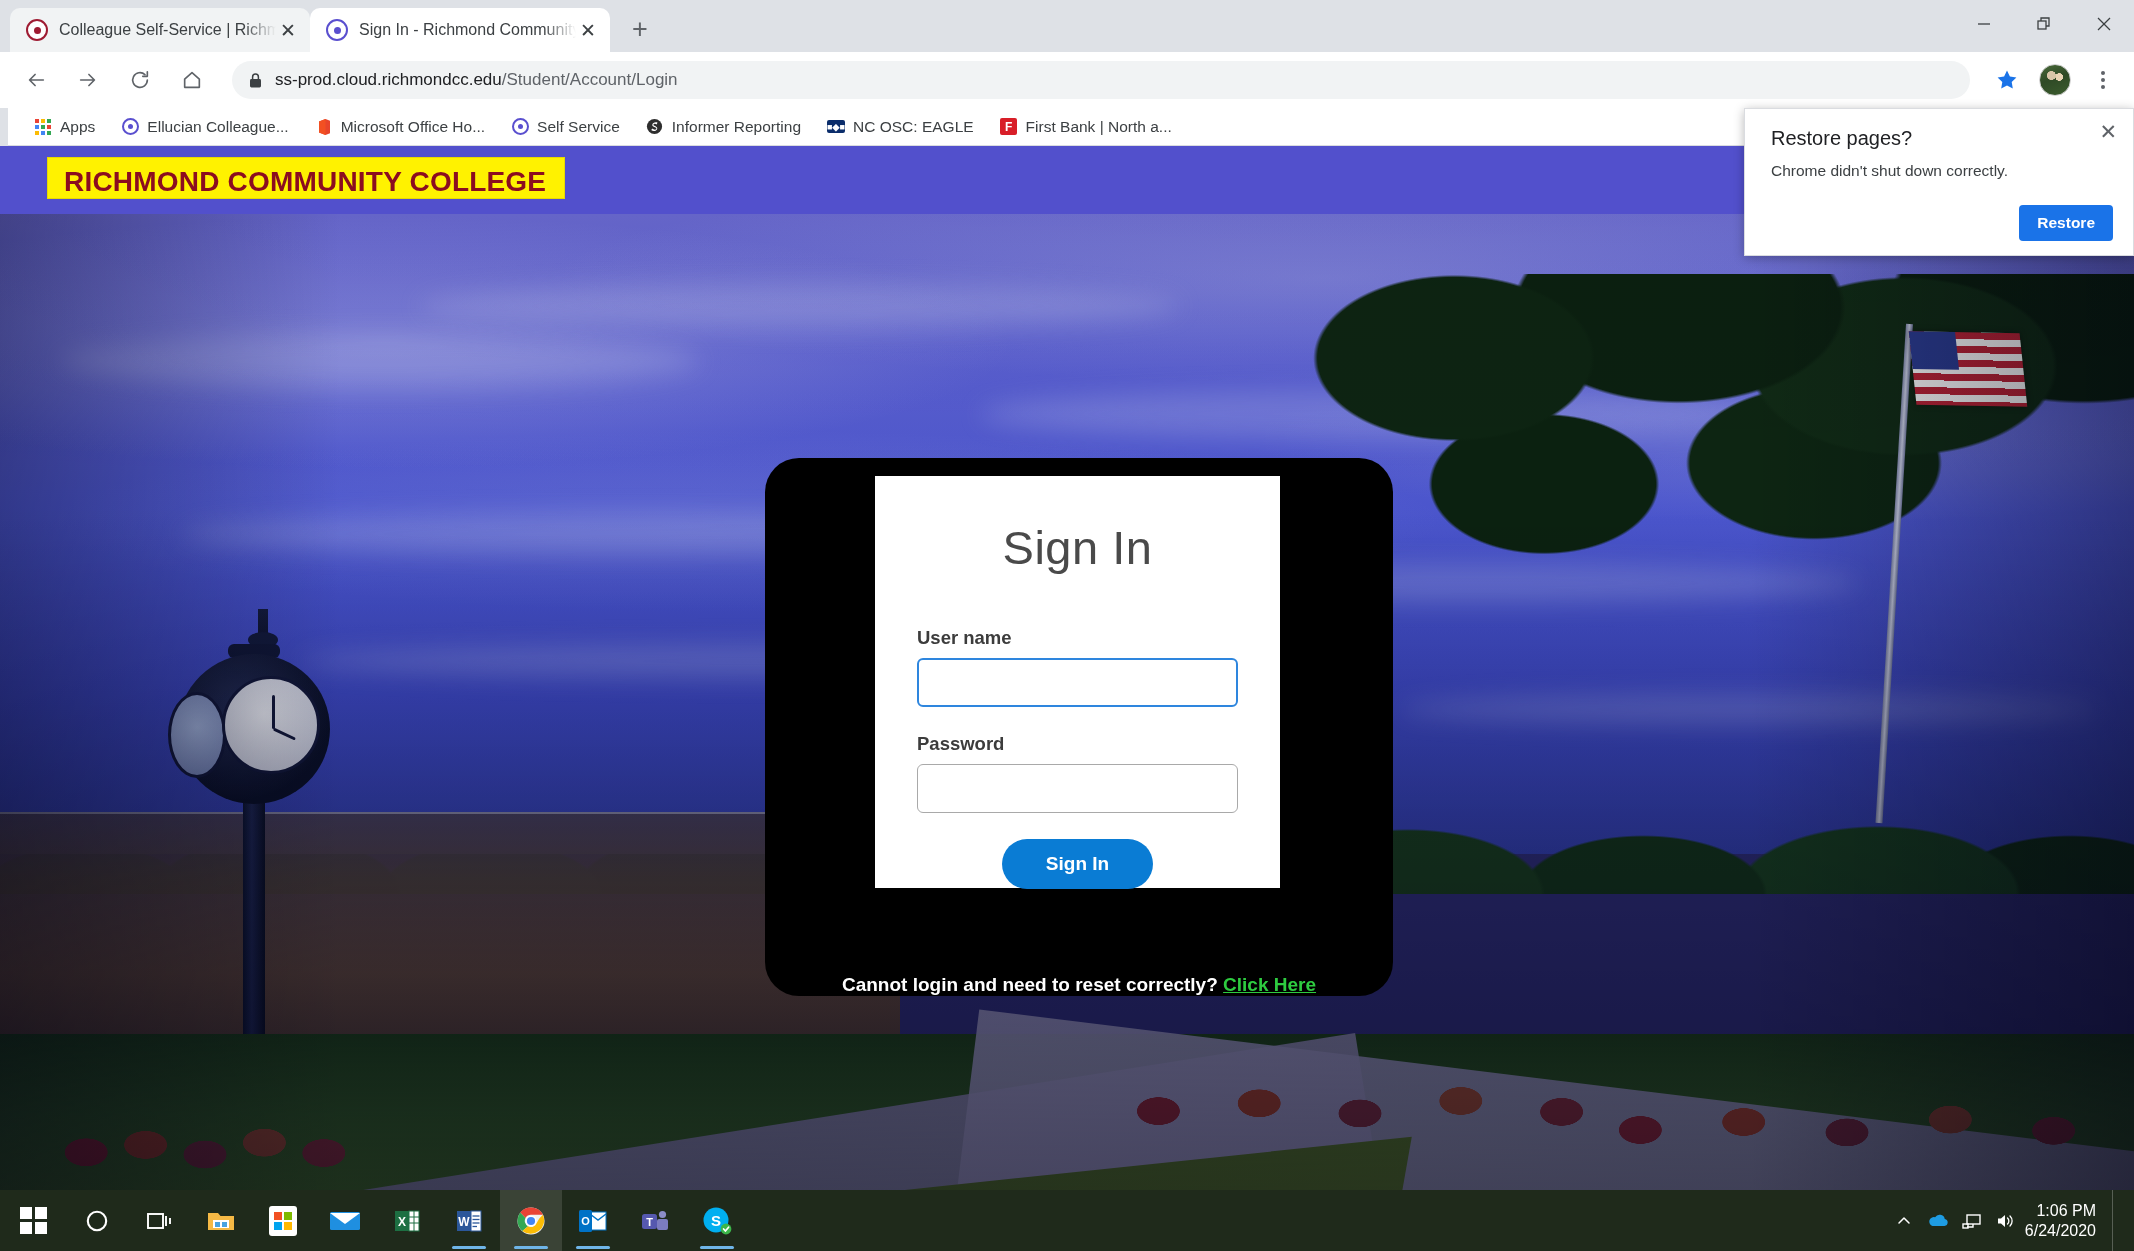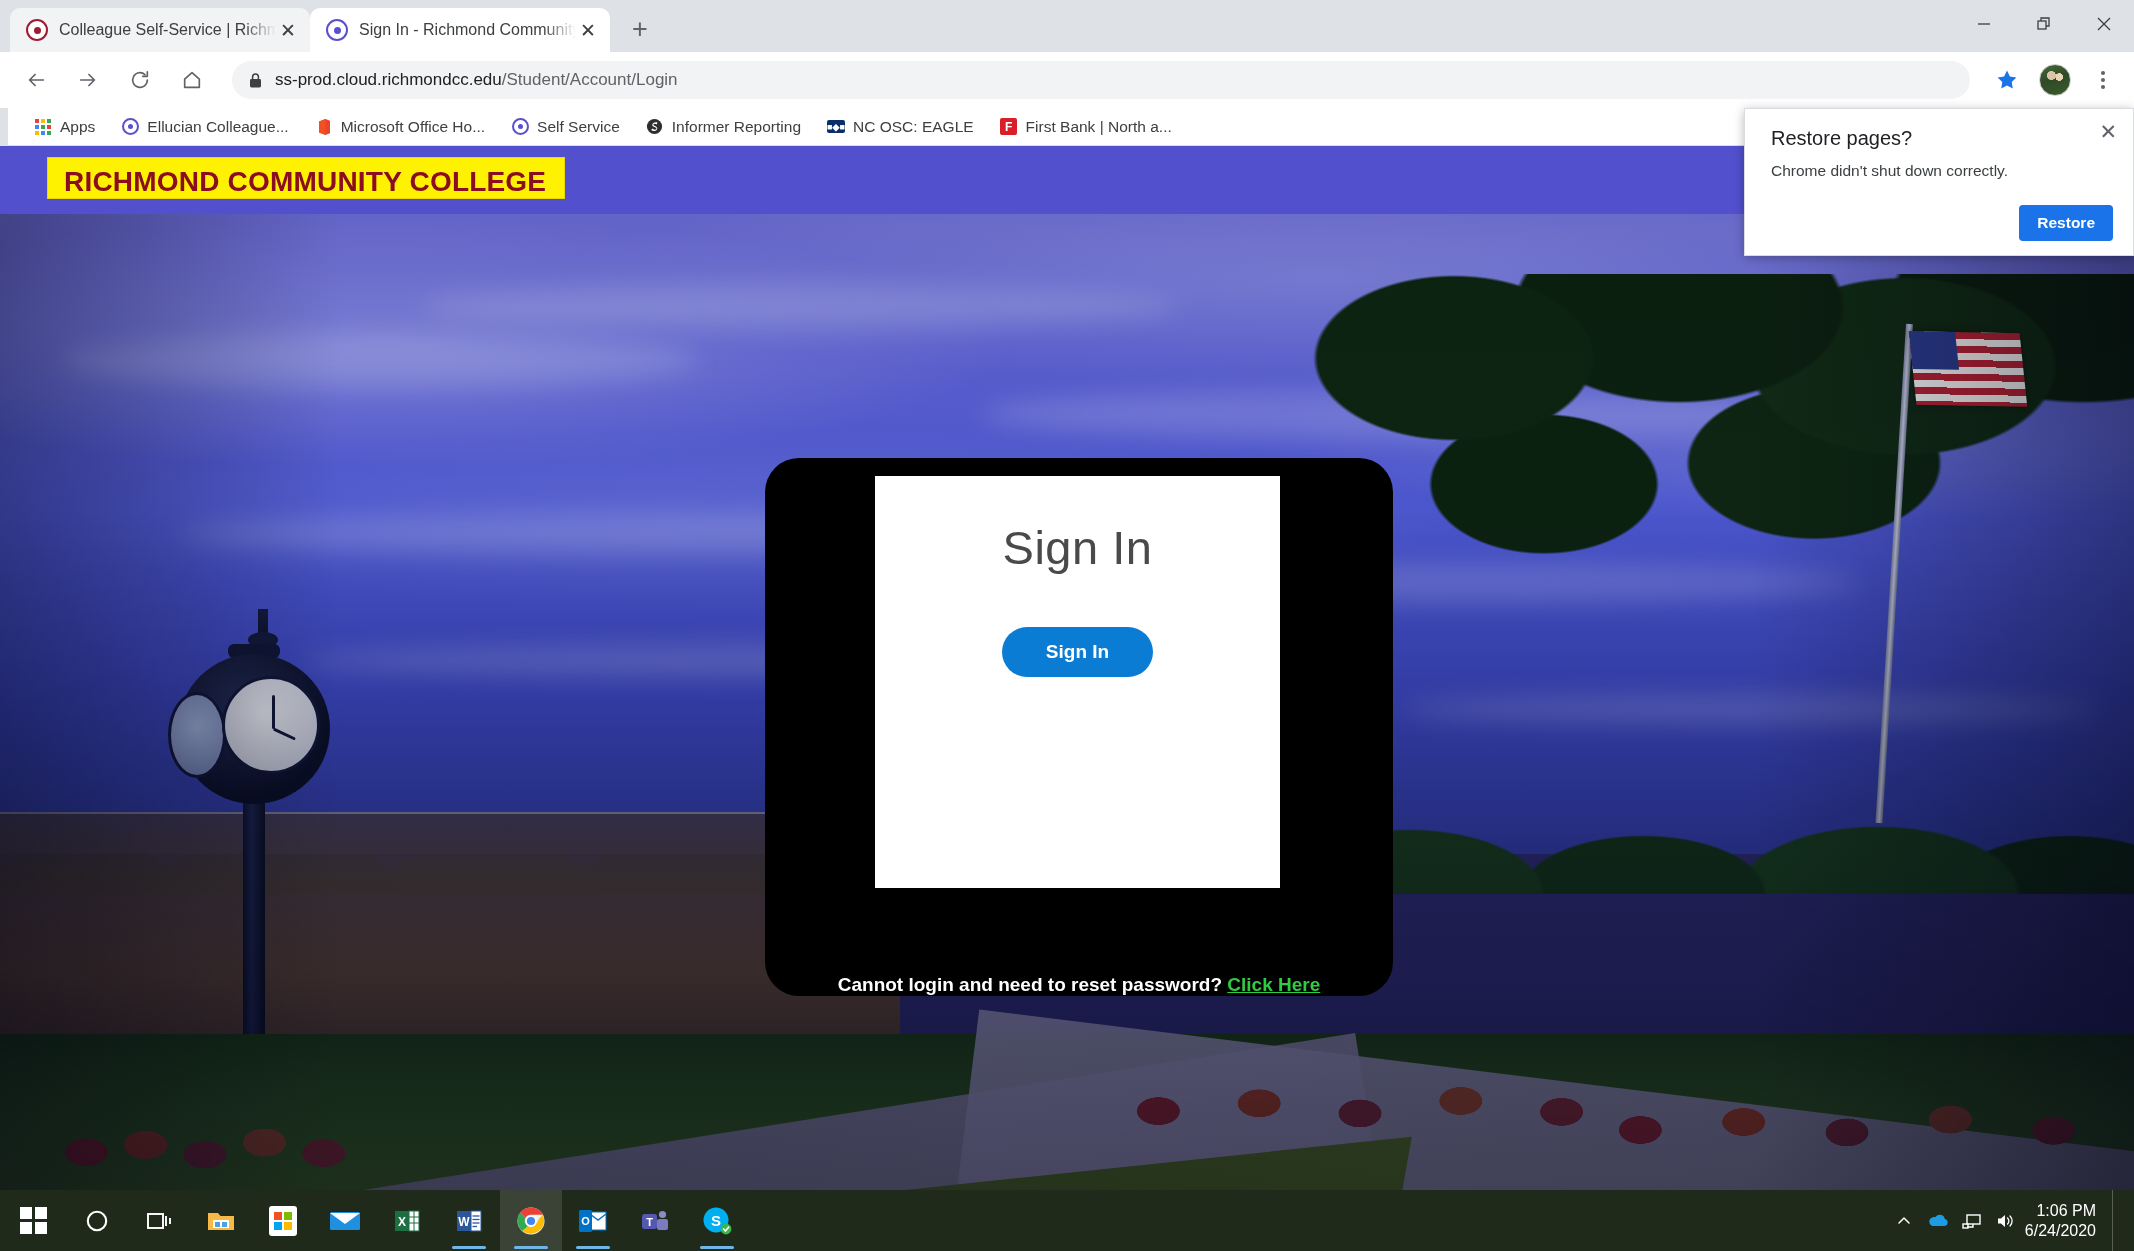--- a/index.html
+++ b/index.html
@@ -712,27 +712,35 @@
       <div class="flowerbed" style="left:1560px; top:880px; width:574px; height:80px;"></div>
 
       <div id="photo-vignette"></div>
     </div>
 
     <div id="signin-panel"></div>
 
     <div id="signin-card">
       <div id="signin-heading">Sign In</div>
 
-
+      <div class="field-group">
+        <label class="field-label">User name</label>
+        <input id="username-input" class="field-input" type="text" autofocus="" placeholder="" style="">
+      </div>
+
+      <div class="field-group">
+        <label class="field-label">Password</label>
+        <input id="password-input" class="field-input" type="password" placeholder="" style="">
+      </div>
 
       <button id="signin-submit">Sign In</button>
     </div>
 
     <div id="reset-line">
-      <span>Cannot login and need to reset password?</span>
+      <span>Cannot login and need to reset correctly?</span>
       <span id="reset-link">Click Here</span>
     </div>
   </div>
 </div>
 
 <div id="taskbar">
 
   <div id="start-button">
     <span id="start-glyph">
         <i></i>

